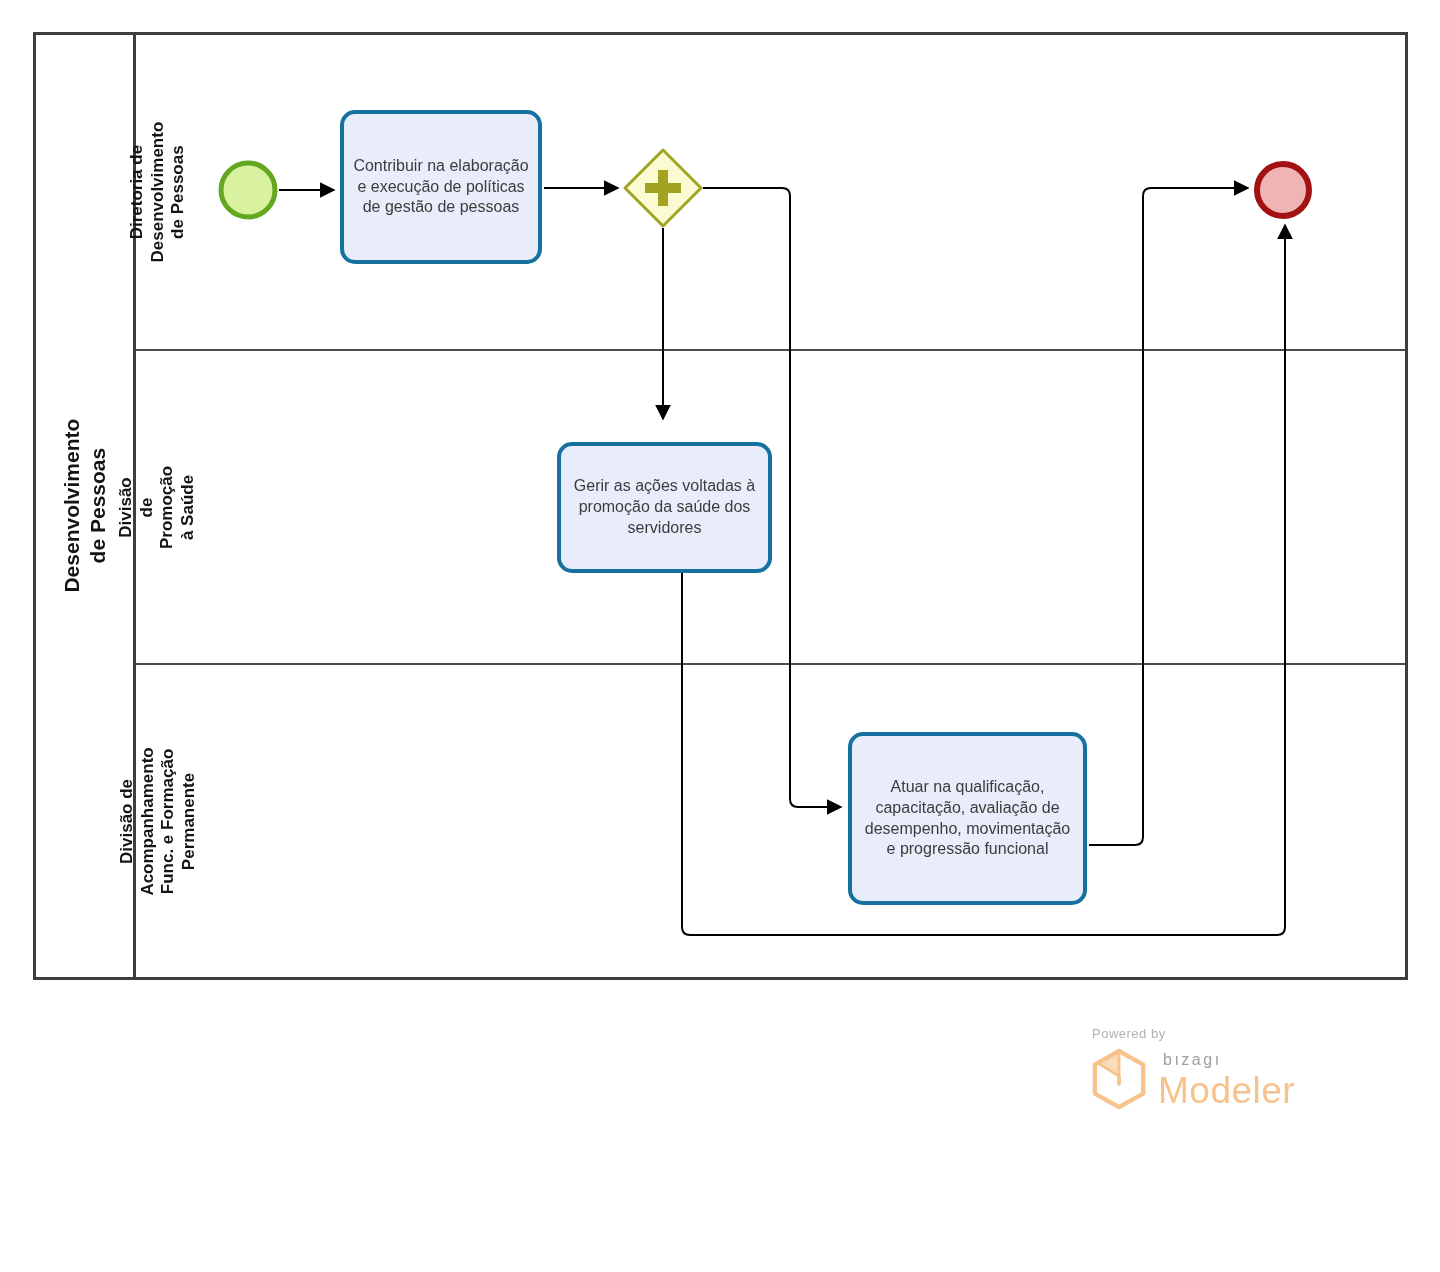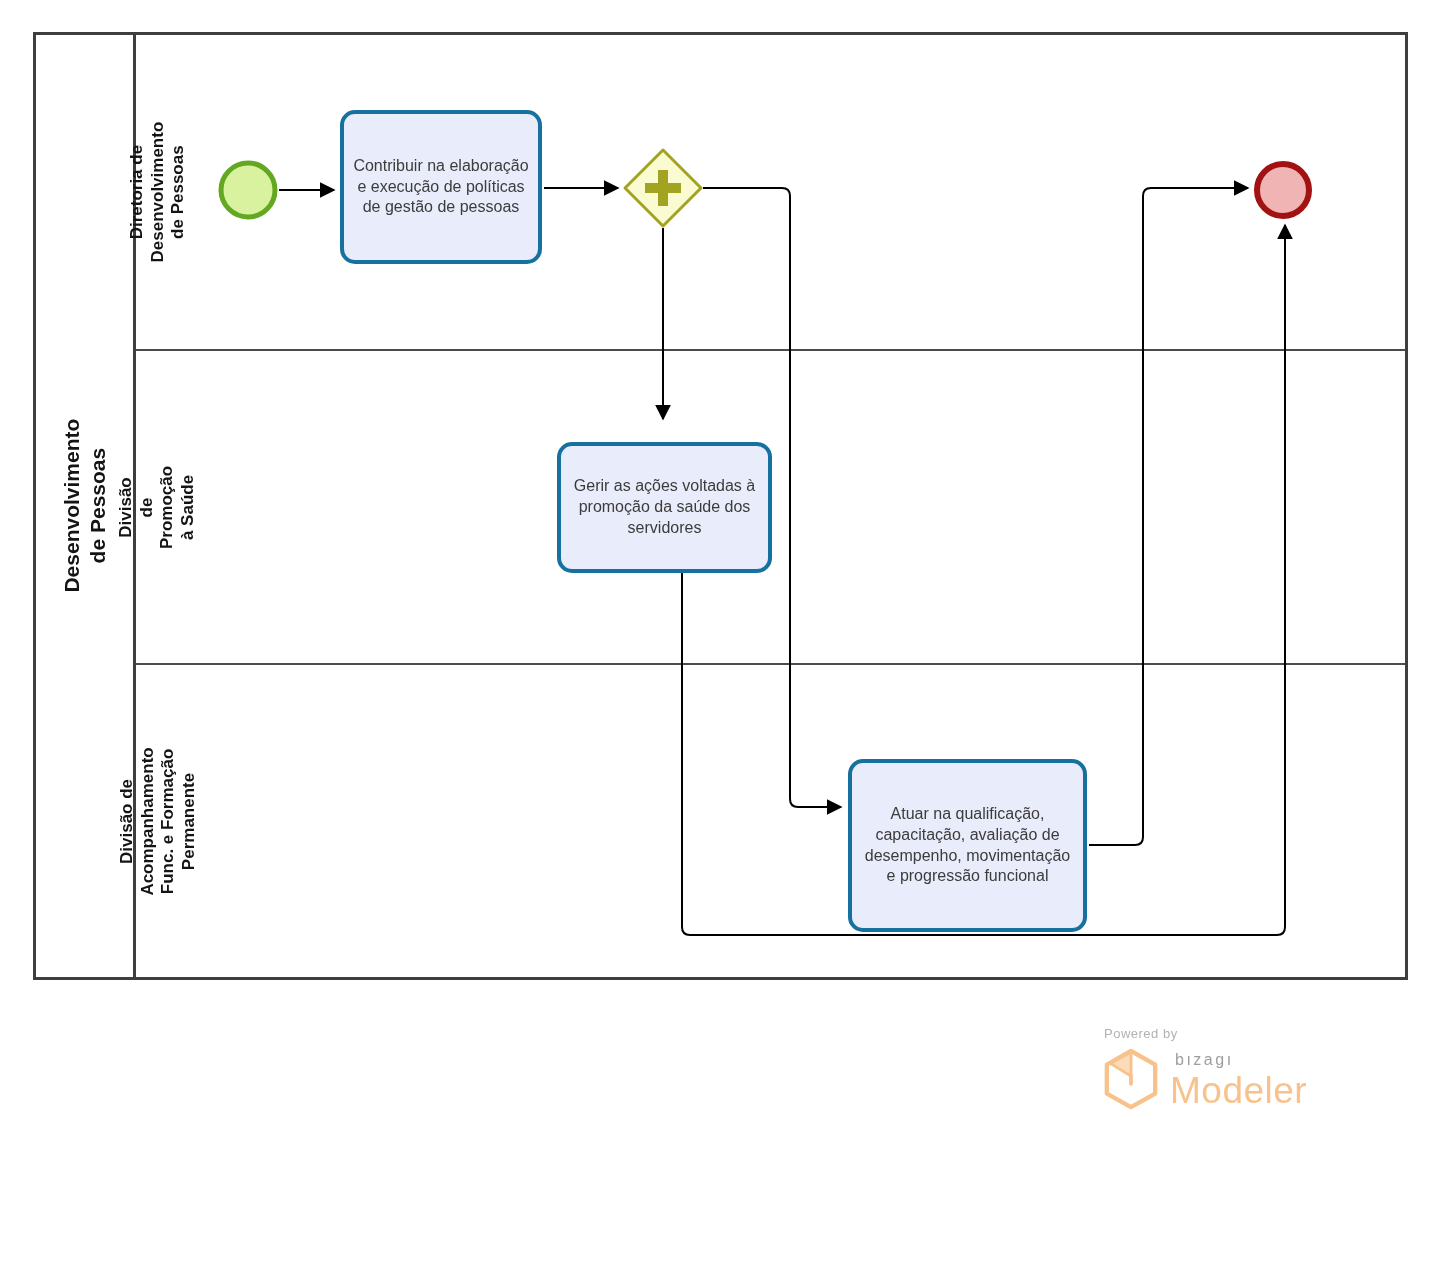--- a/index.html
+++ b/index.html
@@ -40,23 +40,23 @@
   .task{
     position:absolute;box-sizing:border-box;
     background:var(--task-fill);border:4px solid var(--task-border);
     border-radius:15px;
     display:flex;align-items:center;justify-content:center;
     text-align:center;color:var(--text);font-size:16px;line-height:1.3;
     padding:4px 8px;
   }
   .task-1{left:340px;top:110px;width:202px;height:154px;}
   .task-2{left:557px;top:426px;width:215px;height:131px;margin-top:16px;}
-  .task-3{left:848px;top:732px;width:239px;height:173px;margin-top:27px;}
+  .task-3{left:848px;top:732px;width:239px;height:173px;}
   
-  .logo{position:absolute;left:1090px;top:1026px;margin-left:12px;}
+  .logo{position:absolute;left:1090px;top:1026px;}
   .powered{font-size:13px;color:#b2b2b2;letter-spacing:0.5px;margin:0 0 7px 2px;}
   .logo-row{display:flex;align-items:flex-end;}
   .logo-text{margin-left:10px;}
   .brand{font-size:16px;color:var(--brand-gray);letter-spacing:2.5px;margin:2px 0 0 5px;}
   .product{font-size:37px;font-weight:normal;color:var(--brand-orange);letter-spacing:0.5px;margin-top:1px;}
 </style>
 </head>
 <body>
 
 <div id="canvas">

